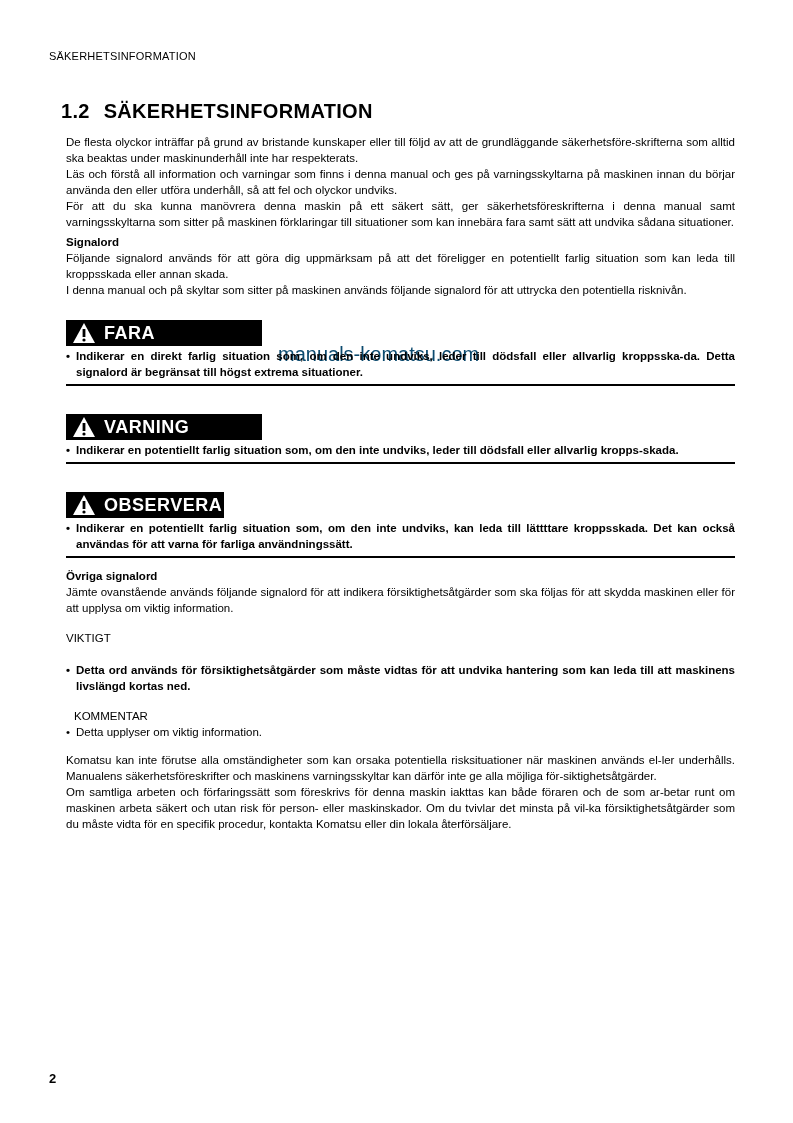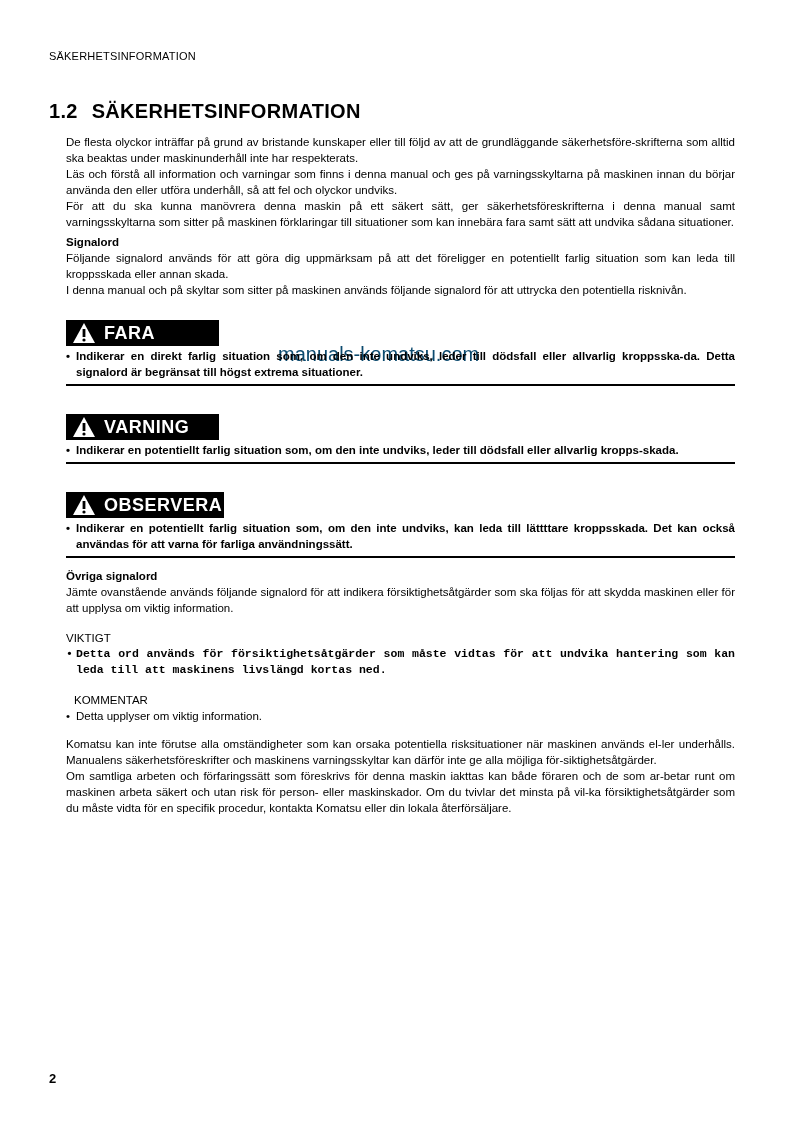--- a/index.html
+++ b/index.html
@@ -1,26 +1,26 @@
 <!DOCTYPE html>
 <html><head>
 <meta charset="utf-8">
 <style>
   html, body { margin:0; padding:0; background:#fff; }
   body { width:793px; height:1123px; position:relative; overflow:hidden;
          font-family:"Liberation Sans", sans-serif; color:#000; }
   .running-header { position:absolute; left:49px; top:50px; font-size:11px; letter-spacing:0.2px; }
-  .page-title { position:absolute; left:49px; top:100px; font-size:20px; font-weight:bold; margin:0; letter-spacing:0.3px;text-align:right; }
+  .page-title { position:absolute; left:61px; top:100px; font-size:20px; font-weight:bold; margin:0; letter-spacing:0.3px;text-align:right; }
   .page-title .num { margin-right:14px; }
   .content { position:absolute; left:66px; top:134px; width:669px; font-size:11.5px; line-height:16px; }
   p { margin:0; text-align:justify; }
   .sub { font-weight:bold; margin-top:4px; }
   .gap { height:12px; }
   .signal { margin-top:16px; }
-  .signal-bar { width:153px; height:26px; background:#000; color:#fff; display:flex; align-items:center;
+  .signal-bar { width:196px; height:26px; background:#000; color:#fff; display:flex; align-items:center;
                 padding-left:6px; box-sizing:border-box; font-weight:bold; font-size:18px; letter-spacing:0.5px; }
   .signal-bar svg { width:24px; height:22px; margin-right:8px; }
   .signal-text { font-weight:bold; padding-left:10px; text-indent:-10px; margin-top:2px; }
   .signal-rule { border-bottom:2px solid #000; margin-top:4px; }
   .bullet::before { content:"\2022"; display:inline-block; width:10px; text-indent:0; }
   .watermark { position:absolute; left:278px; top:343px; font-size:20px; color:#0c4a6e; }
   .plain-bullet { padding-left:10px; text-indent:-10px; }
   .page-number { position:absolute; left:49px; top:1071px; font-size:13px; font-weight:bold; }
 </style>
 </head>
@@ -79,21 +79,21 @@
       <span>OBSERVERA</span>
     </div>
     <p class="signal-text bullet">Indikerar en potentiellt farlig situation som, om den inte undviks, kan leda till lättttare kroppsskada. Det kan också användas för att varna för farliga användningssätt.</p>
     <div class="signal-rule"></div>
   </div>
 
   <p class="sub" style="margin-top:10px;">Övriga signalord</p>
   <p>Jämte ovanstående används följande signalord för att indikera försiktighetsåtgärder som ska följas för att skydda maskinen eller för att upplysa om viktig information.</p>
 
   <p class="sub" style="margin-top:14px;font-weight:normal;">VIKTIGT</p>
-  <p class="signal-text bullet" style="margin-top:0;font-family:Liberation Mono, monospace;">Detta ord används för försiktighetsåtgärder som måste vidtas för att undvika hantering som kan leda till att maskinens livslängd kortas ned.</p>
+  <p class="signal-text bullet" style="margin-top:16px;">Detta ord används för försiktighetsåtgärder som måste vidtas för att undvika hantering som kan leda till att maskinens livslängd kortas ned.</p>
 
   <p class="sub" style="margin-top:14px;font-weight:normal;padding-left:8px;">KOMMENTAR</p>
   <p class="plain-bullet bullet">Detta upplyser om viktig information.</p>
 
   <div class="gap"></div>
   <p>Komatsu kan inte förutse alla omständigheter som kan orsaka potentiella risksituationer när maskinen används el-ler underhålls. Manualens säkerhetsföreskrifter och maskinens varningsskyltar kan därför inte ge alla möjliga för-siktighetsåtgärder.</p>
   <p>Om samtliga arbeten och förfaringssätt som föreskrivs för denna maskin iakttas kan både föraren och de som ar-betar runt om maskinen arbeta säkert och utan risk för person- eller maskinskador. Om du tvivlar det minsta på vil-ka försiktighetsåtgärder som du måste vidta för en specifik procedur, kontakta Komatsu eller din lokala återförsäljare.</p>
 </div>
 
 <div class="page-number">2</div>

